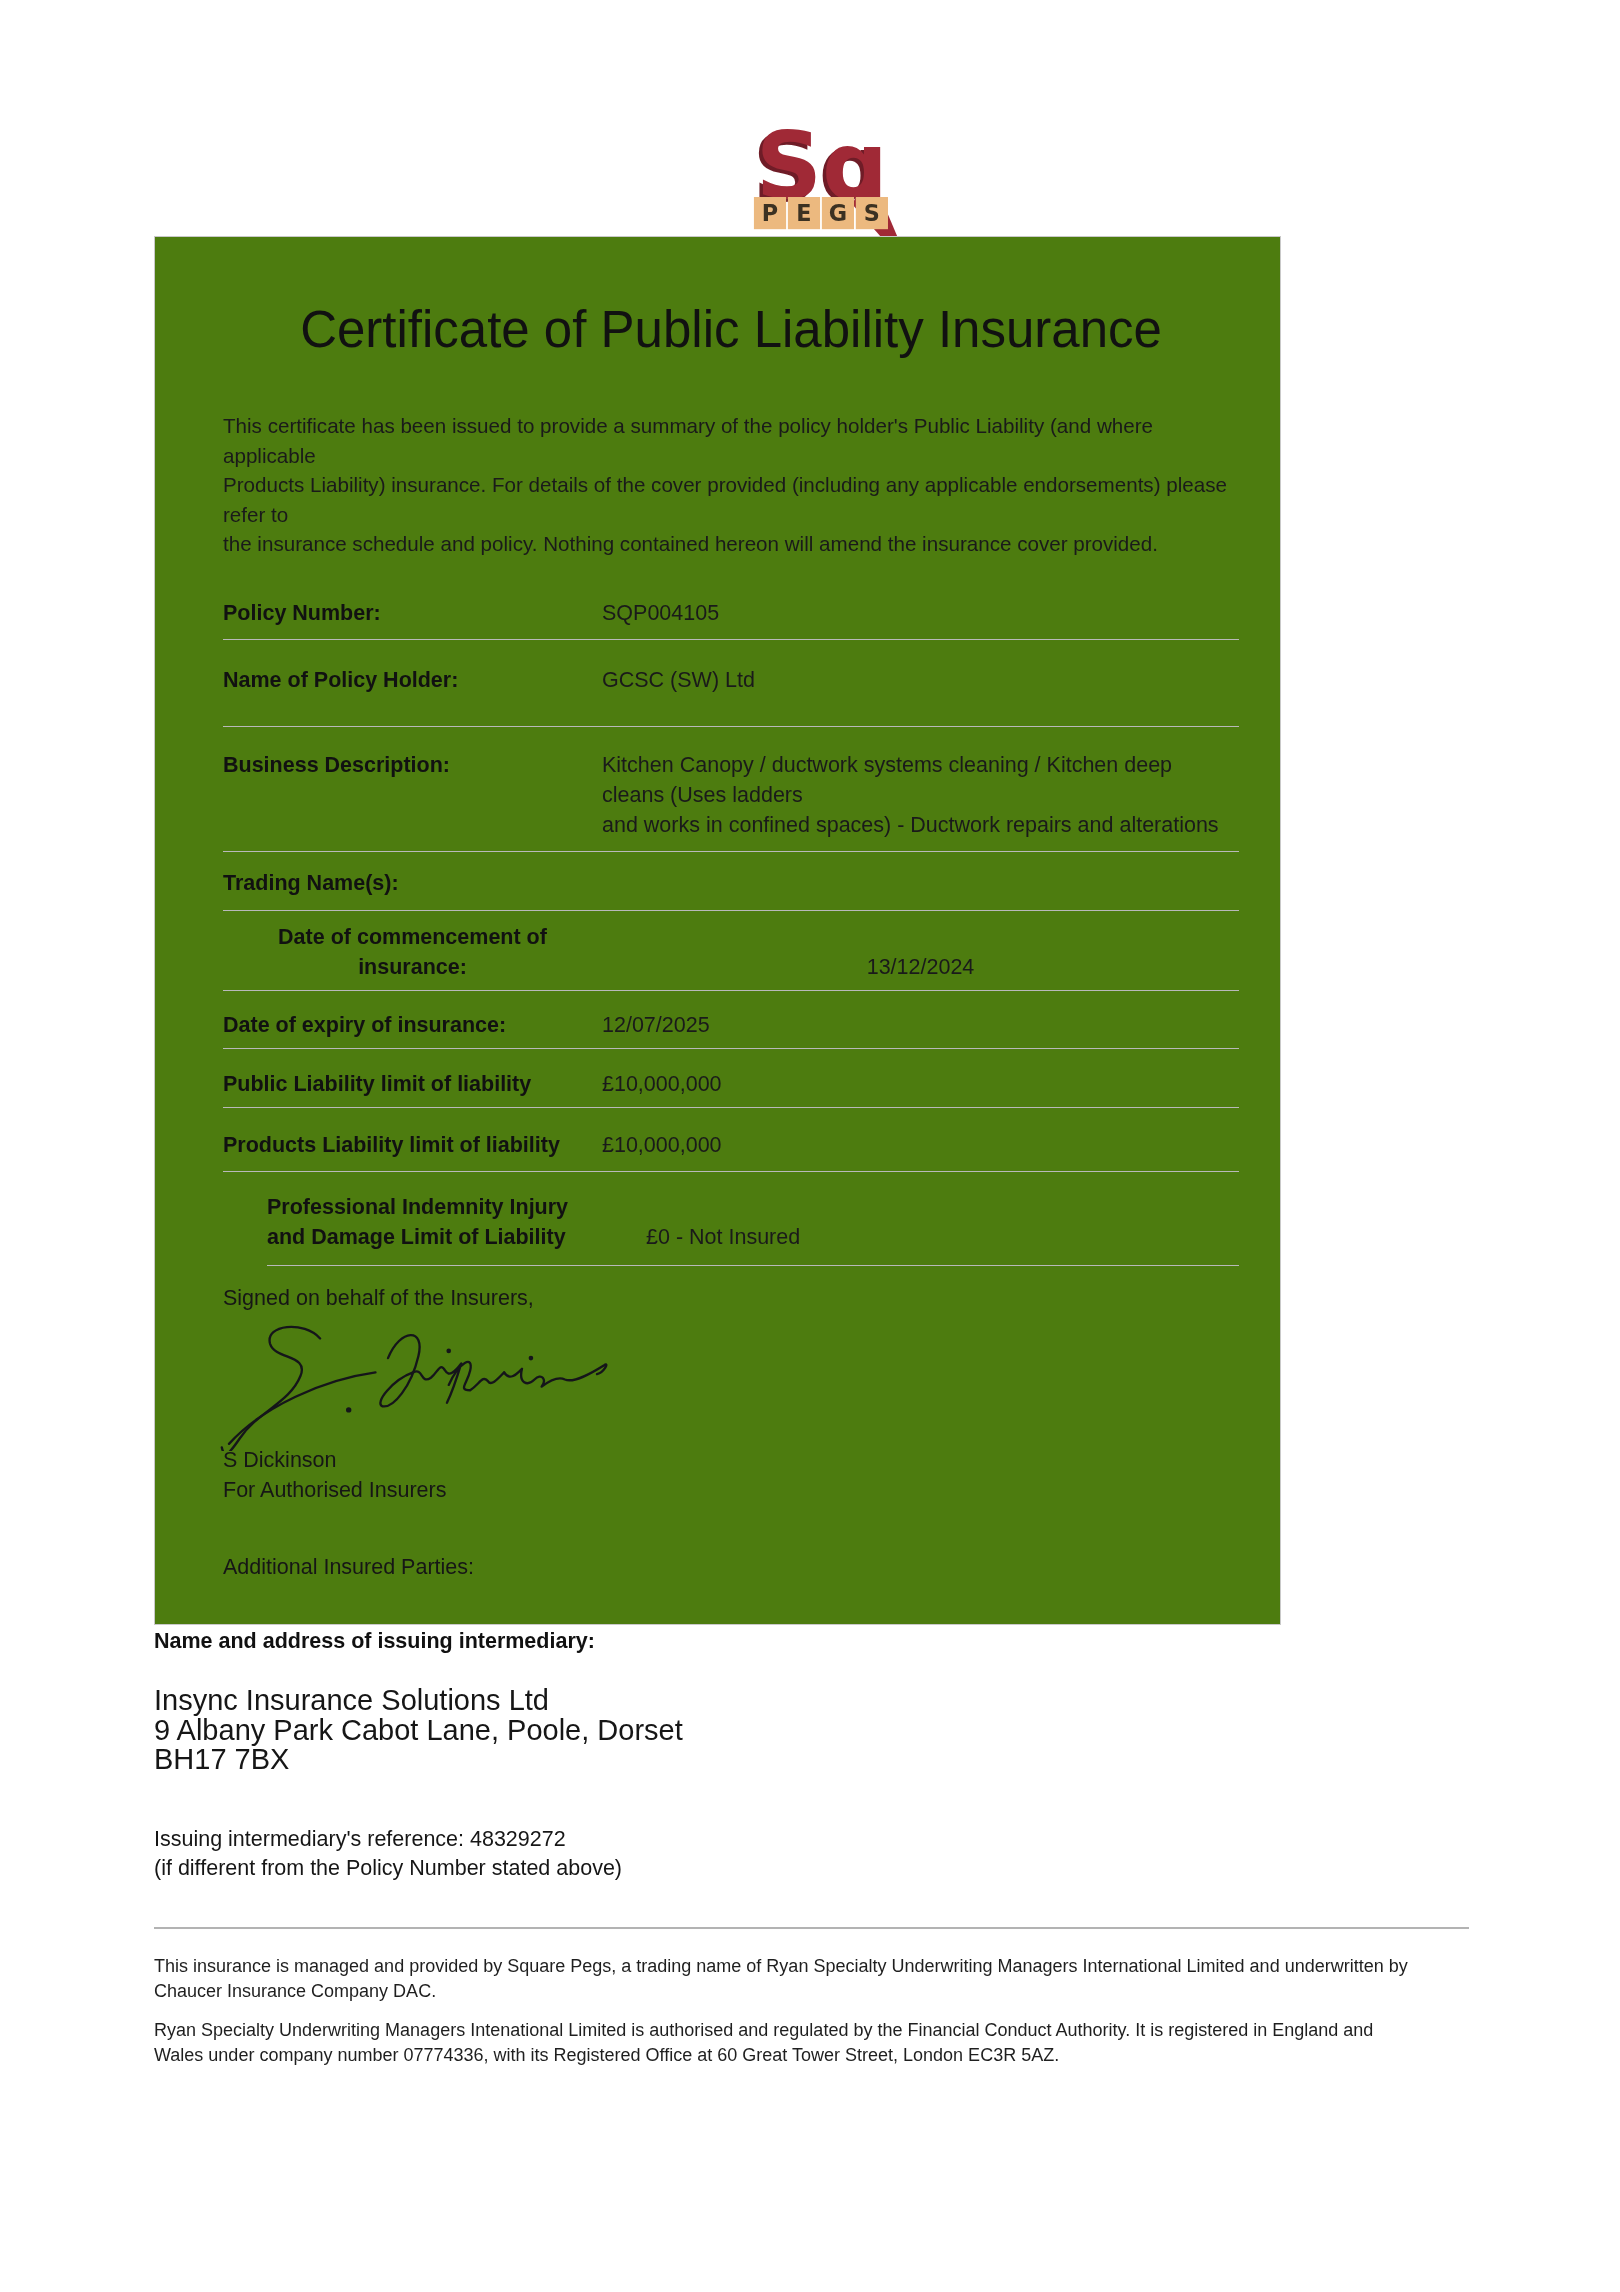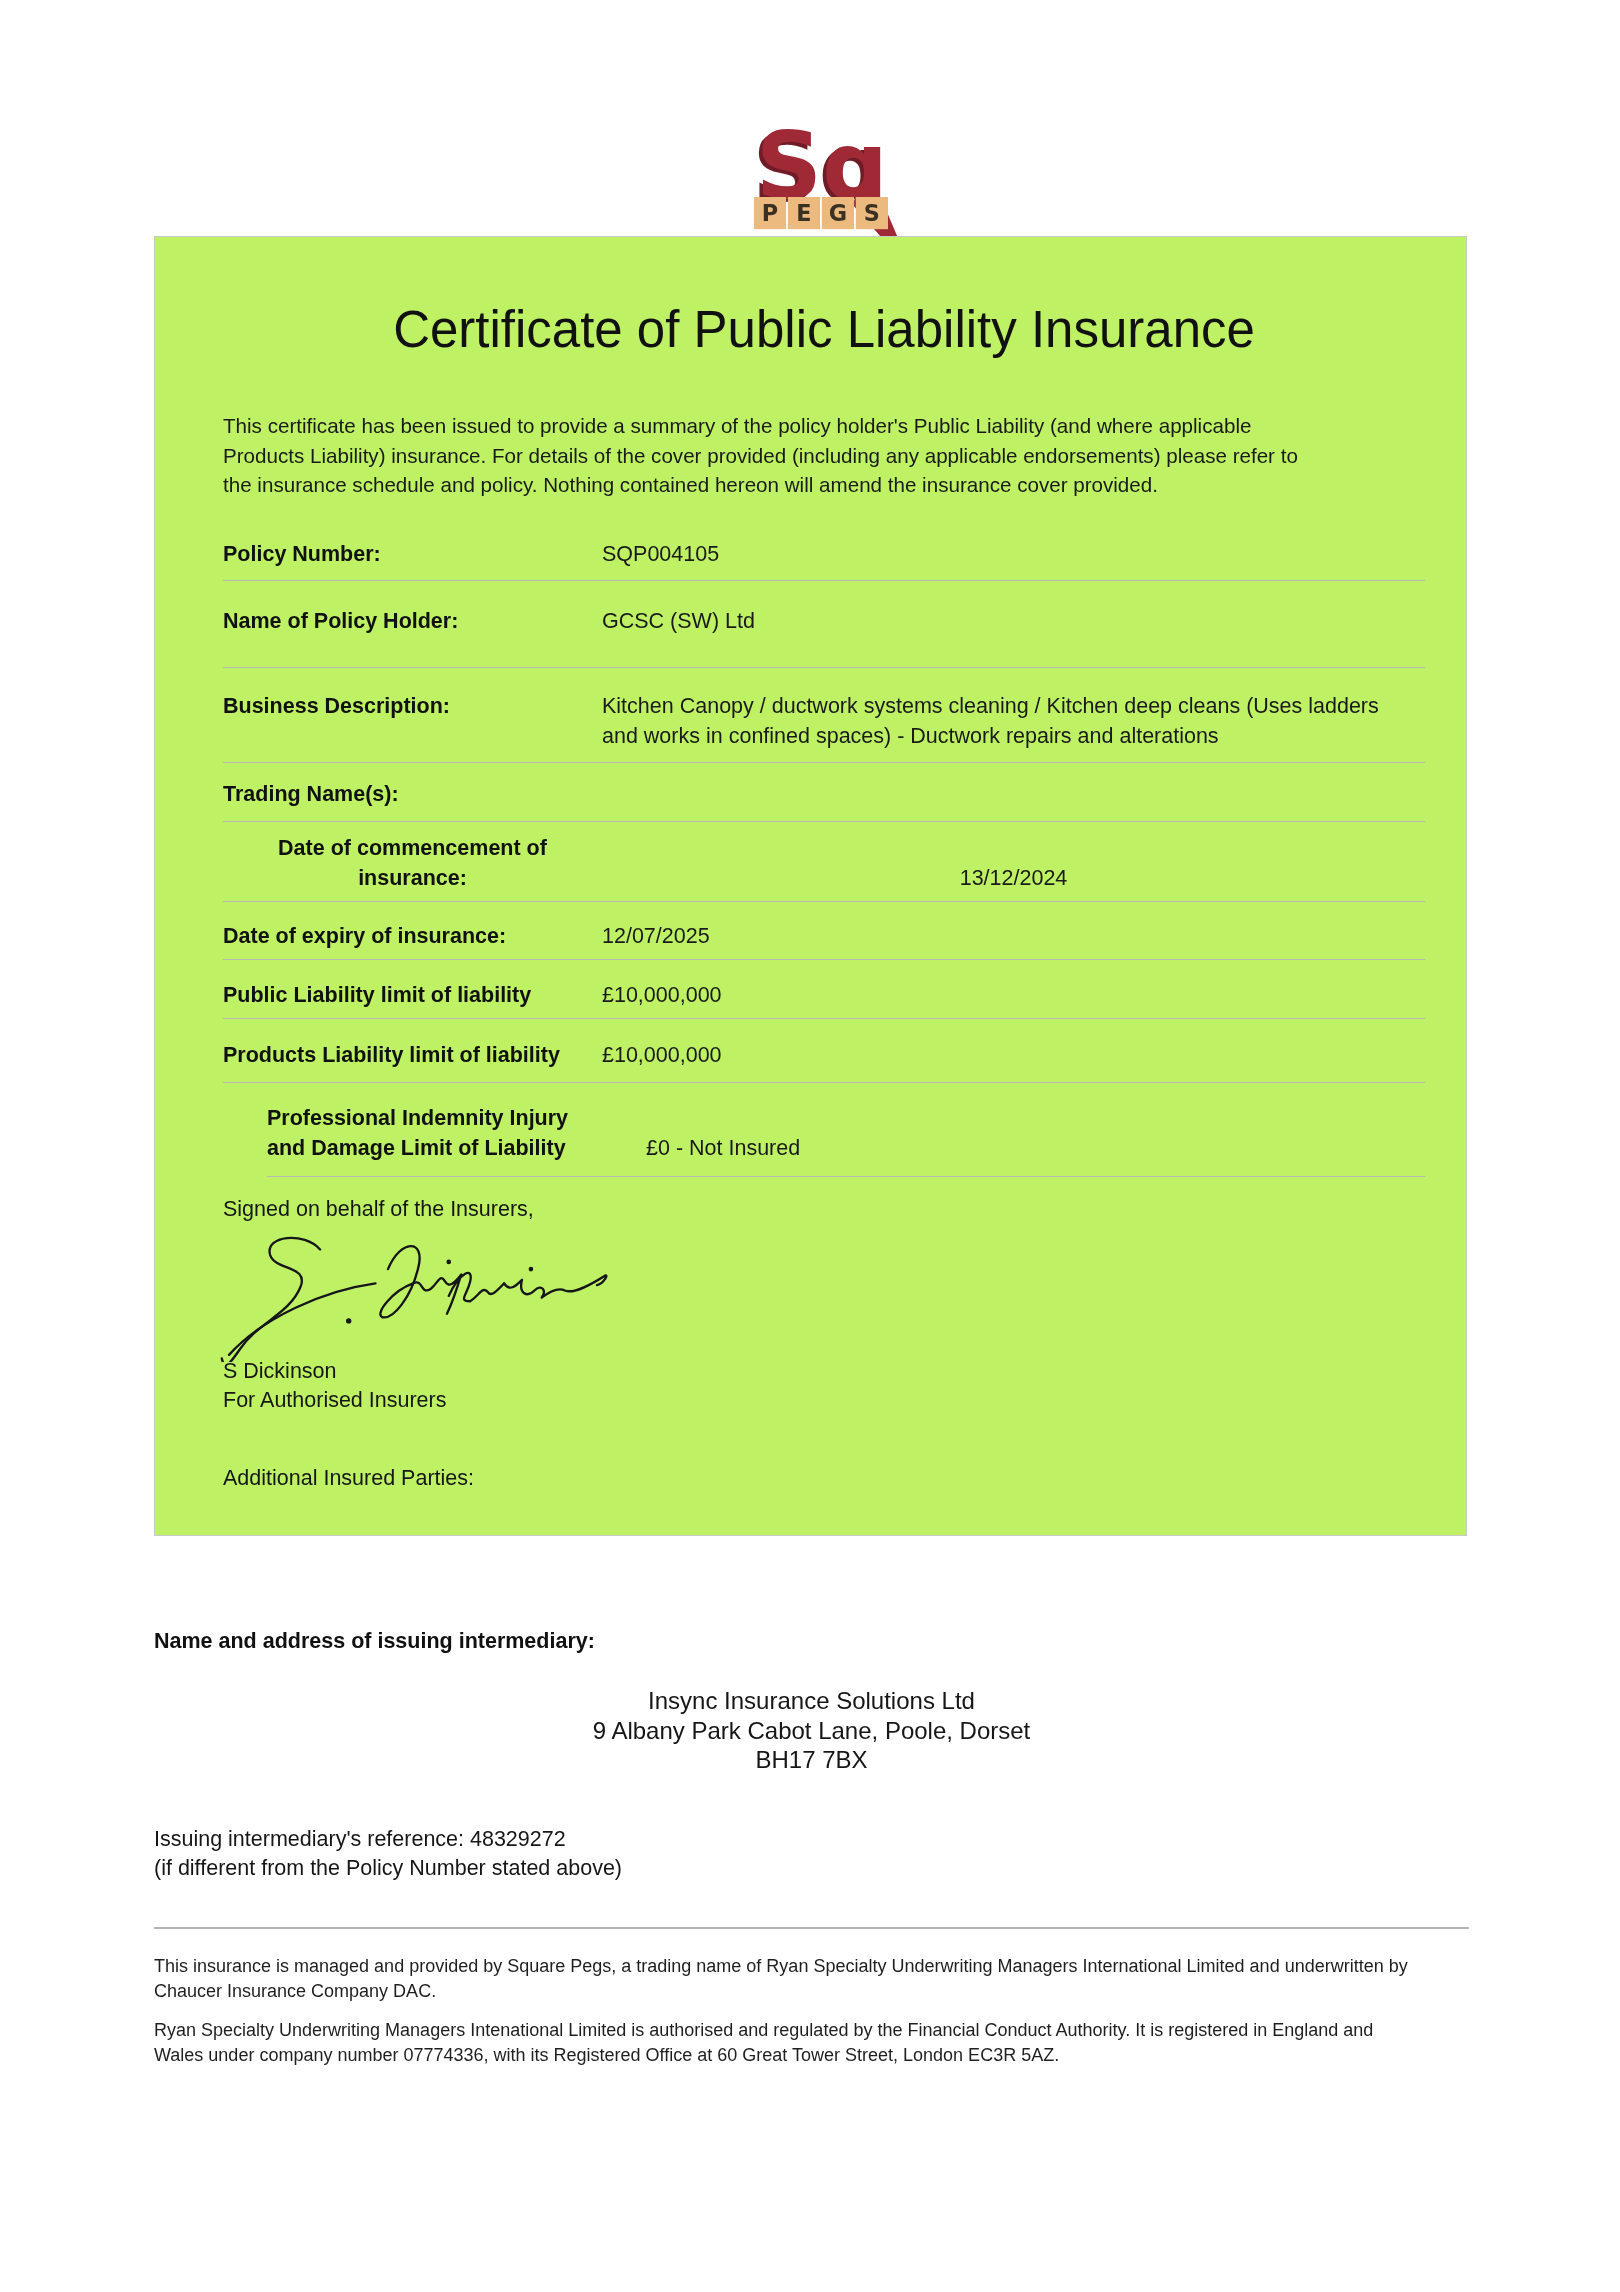--- a/index.html
+++ b/index.html
@@ -26,23 +26,23 @@
   }
   .logo svg { display: block; width: 100%; height: 100%; }
   .logo .wordmark { font-family: "DejaVu Sans", sans-serif; font-weight: bold; }
   .logo .block-letter { font-family: "DejaVu Sans", sans-serif; font-weight: bold; }
 
   
   .cert-box {
     position: absolute;
     left: 154px;
     top: 236px;
-    width: 1313px;
+    width: 1127px;
     border: 1.8px solid #c9c9c9;
-    background: #bef264;
+    background: #4d7c0f;
     padding: 27px 41px 41px 68px;
   }
   .title {
     font-size: 51px;
     font-weight: 400;
     text-align: center;
     margin: 36px 0 0 0;
     color: #111111;
     letter-spacing: 0px;
   }
@@ -87,21 +87,21 @@
   .additional { font-size: 21.5px; line-height: 29.6px; margin: 48px 0 0 0; }
 
   
   .below {
     position: absolute;
     left: 154px;
     top: 1556px;
     width: 1315px;
   }
   .inter-heading { font-size: 21.5px; font-weight: bold; margin: 73px 0 0 0; color: #111111; }
-  .addr { margin-top: 32px; font-size: 24px; line-height: 29.6px; text-align: center; }
+  .addr { margin-top: 32px; font-size: 29px; line-height: 29.6px; }
   .ref-block { margin-top: 50px; font-size: 21.5px; line-height: 29.6px; }
   .foot-divider {
     margin: 43px 0 0 0;
     border: none;
     border-top: 2.7px solid #b3b3b3;
     width: 1315px;
     height: 0;
   }
   .foot {
     font-size: 18px;

